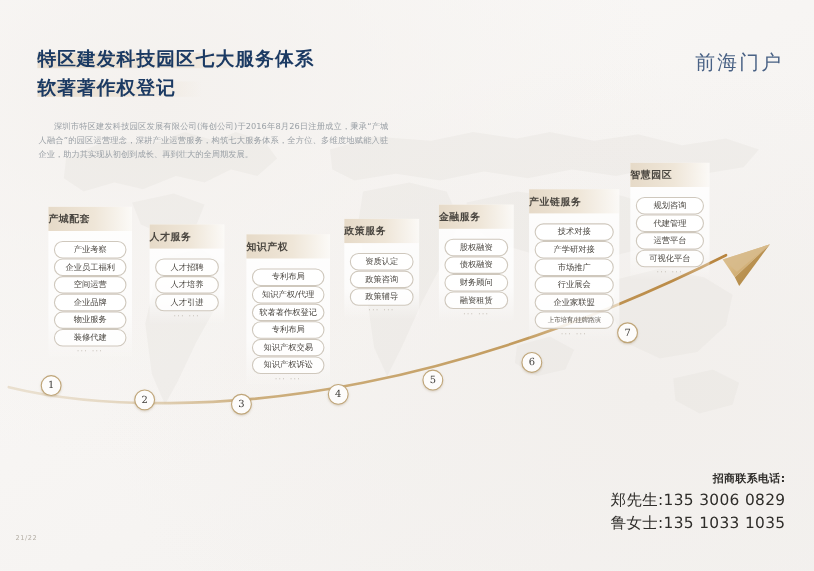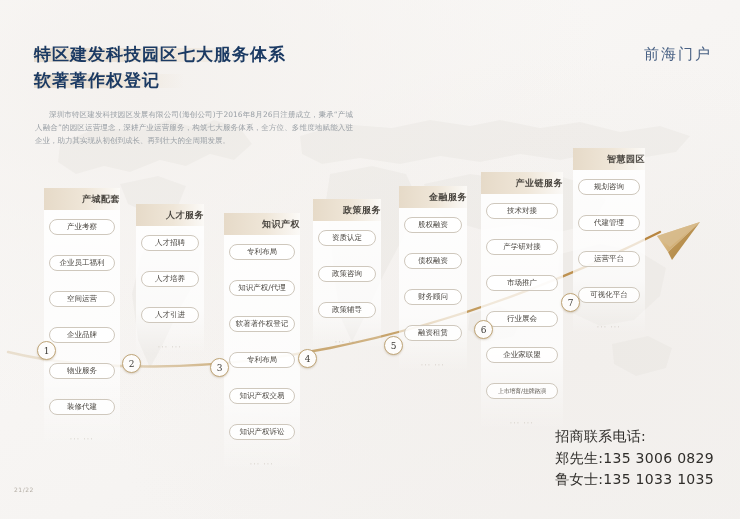--- a/index.html
+++ b/index.html
@@ -34,21 +34,21 @@
   }
   .title-line1 .title-hl{width:224px;}
   .title-line2 .title-hl{width:150px;}
   .title-txt{
     position:relative;z-index:1;
     font-size:17px;font-weight:bold;color:#1b3a63;letter-spacing:1px;
     line-height:26px;white-space:nowrap;
   }
   .brand{
     position:absolute;right:28px;top:45px;
-    font-size:15px;color:#4a6285;letter-spacing:2px;
+    font-size:18px;color:#4a6285;letter-spacing:2px;
   }
   .intro{
     position:absolute;left:35px;top:100px;width:318px;
     font-size:7.5px;line-height:13.4px;color:#9aa0a6;
     text-align:justify;text-indent:14px;
   }
 
   
   .curve{position:absolute;left:0;top:0;width:740px;height:519px;pointer-events:none;}
 
@@ -65,42 +65,42 @@
 
   
   .card{
     position:absolute;z-index:4;
     background:linear-gradient(180deg,rgba(255,255,255,.93) 0%,rgba(255,255,255,.72) 70%,rgba(255,255,255,0) 100%);
     padding-bottom:4px;
   }
   .card-head{
     position:relative;height:22px;
     background:linear-gradient(90deg,#e6dac8 0%,#efe6d8 55%,rgba(243,237,227,.25) 100%);
-    display:flex;align-items:center;justify-content:flex-end;
+    display:flex;align-items:center;justify-content:flex-start;
   }
   .card-head span{
     font-size:9px;font-weight:bold;color:#4b4741;letter-spacing:.5px;white-space:nowrap;
   }
   .card-body{padding:9px 5px 0 5px;}
   .pill{
-    height:14px;margin:0 auto 20px auto;
+    height:14px;margin:0 auto 0 auto;
     border:.8px solid #cfc8bd;border-radius:8px;
     background:rgba(255,255,255,.82);
     display:flex;align-items:center;justify-content:center;
     font-size:7.5px;color:#4a4640;white-space:nowrap;
   }
   .pill.tiny{font-size:6px;letter-spacing:-.2px;color:#5a554d;}
   .dots{
     text-align:center;font-size:6px;color:#b9b2a7;letter-spacing:1.5px;
     margin-top:1px;
   }
 
   
   .contact{position:absolute;right:26px;top:428px;text-align:left;}
-  .contact .c-title{font-size:14px;font-weight:normal;color:#2f2d2a;margin-bottom:4px;letter-spacing:.3px;}
+  .contact .c-title{font-size:10px;font-weight:bold;color:#2f2d2a;margin-bottom:4px;letter-spacing:.3px;text-align:right;}
   .contact .c-row{font-size:14px;color:#2f2d2a;margin-bottom:3px;letter-spacing:.3px;}
 
   .pagenum{
     position:absolute;left:14px;top:486px;
     font-size:6px;color:#b4aea5;letter-spacing:.5px;
   }
 </style>
 </head>
 <body>
 

